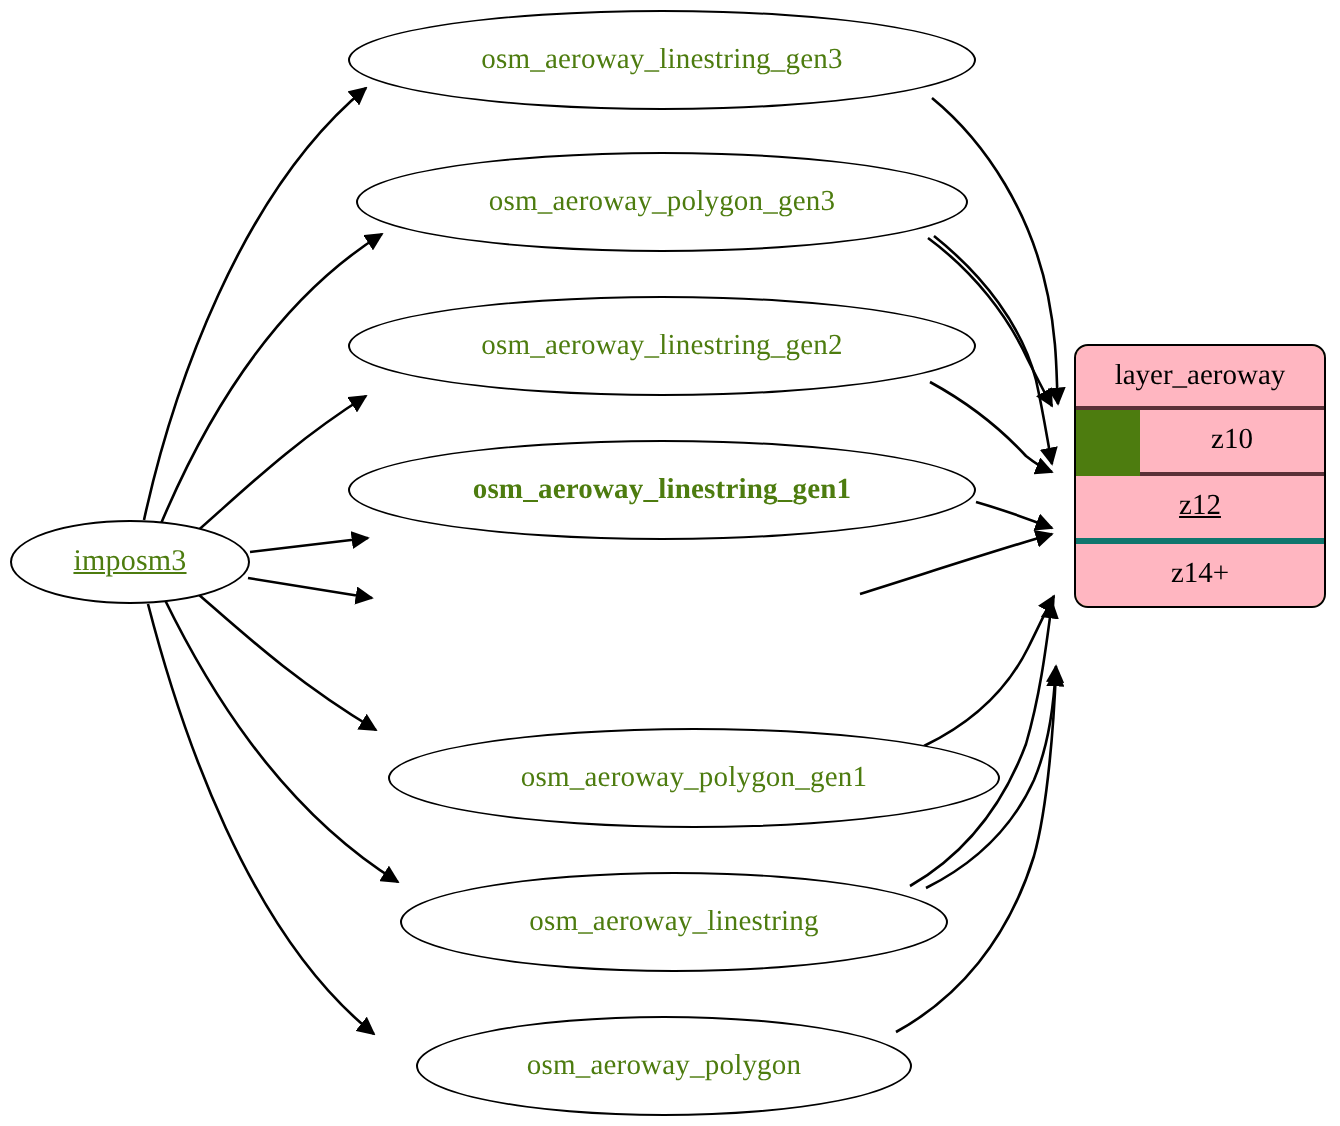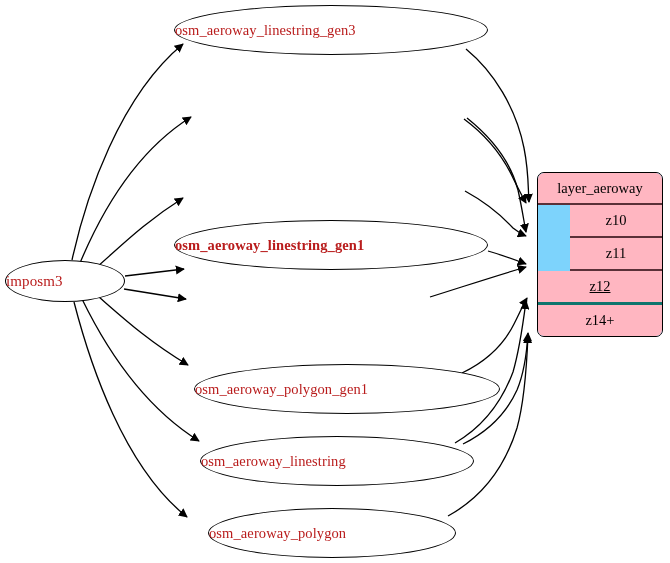--- a/index.html
+++ b/index.html
@@ -22,42 +22,44 @@
     position: absolute;
     left: 0;
     top: 0;
     width: 670px;
     height: 563px;
   }
   .ellipse-node {
     position: absolute;
     display: flex;
     align-items: center;
+    justify-content: center;
     box-sizing: border-box;
     border: 1.2px solid #000000;
     border-radius: 50%;
     background: #ffffff;
-    color: #b91c1c;
+    color: #4d7c0f;
     font-size: 14.5px;
     letter-spacing: 0.1px;
     white-space: nowrap;
     z-index: 3;
   }
   .ellipse-node.root {
     font-size: 15px;
+    text-decoration: underline;
   }
   #record-node {
     position: absolute;
     left: 537px;
     top: 172px;
     width: 126px;
     box-sizing: border-box;
     border: 1.4px solid #000000;
     border-radius: 7px;
-    background: #7dd3fc;
+    background: #4d7c0f;
     overflow: hidden;
     z-index: 4;
   }
   .record-cell {
     height: 31px;
     line-height: 31px;
     text-align: center;
     font-size: 14.5px;
     color: #000000;
     background: #ffb6c1;
@@ -115,21 +117,27 @@
   </svg>
 
   <div class="ellipse-node root" style="left:5px; top:260px; width:120px; height:42px;">
     <span>imposm3</span>
   </div>
 
   <div class="ellipse-node" style="left:174px; top:5px; width:314px; height:50px;">
     <span>osm_aeroway_linestring_gen3</span>
   </div>
 
+  <div class="ellipse-node" style="left:178px; top:76px; width:306px; height:50px;">
+    <span>osm_aeroway_polygon_gen3</span>
+  </div>
 
+  <div class="ellipse-node" style="left:174px; top:148px; width:314px; height:50px;">
+    <span>osm_aeroway_linestring_gen2</span>
+  </div>
 
   <div class="ellipse-node" style="left:174px; top:220px; width:314px; height:50px;font-weight:bold;">
     <span>osm_aeroway_linestring_gen1</span>
   </div>
 
 
   <div class="ellipse-node" style="left:194px; top:364px; width:306px; height:50px;">
     <span>osm_aeroway_polygon_gen1</span>
   </div>
 
@@ -137,18 +145,17 @@
     <span>osm_aeroway_linestring</span>
   </div>
 
   <div class="ellipse-node" style="left:208px; top:508px; width:248px; height:50px;">
     <span>osm_aeroway_polygon</span>
   </div>
 
   <div id="record-node">
     <div class="record-cell header">layer_aeroway</div>
     <div class="record-cell sep">z10</div>
-    <div class="record-cell sep">z11</div>
     <div class="record-cell thin-sep">z12</div>
     <div class="record-cell">z14+</div>
   </div>
 
 </div>
 
 </body></html>

